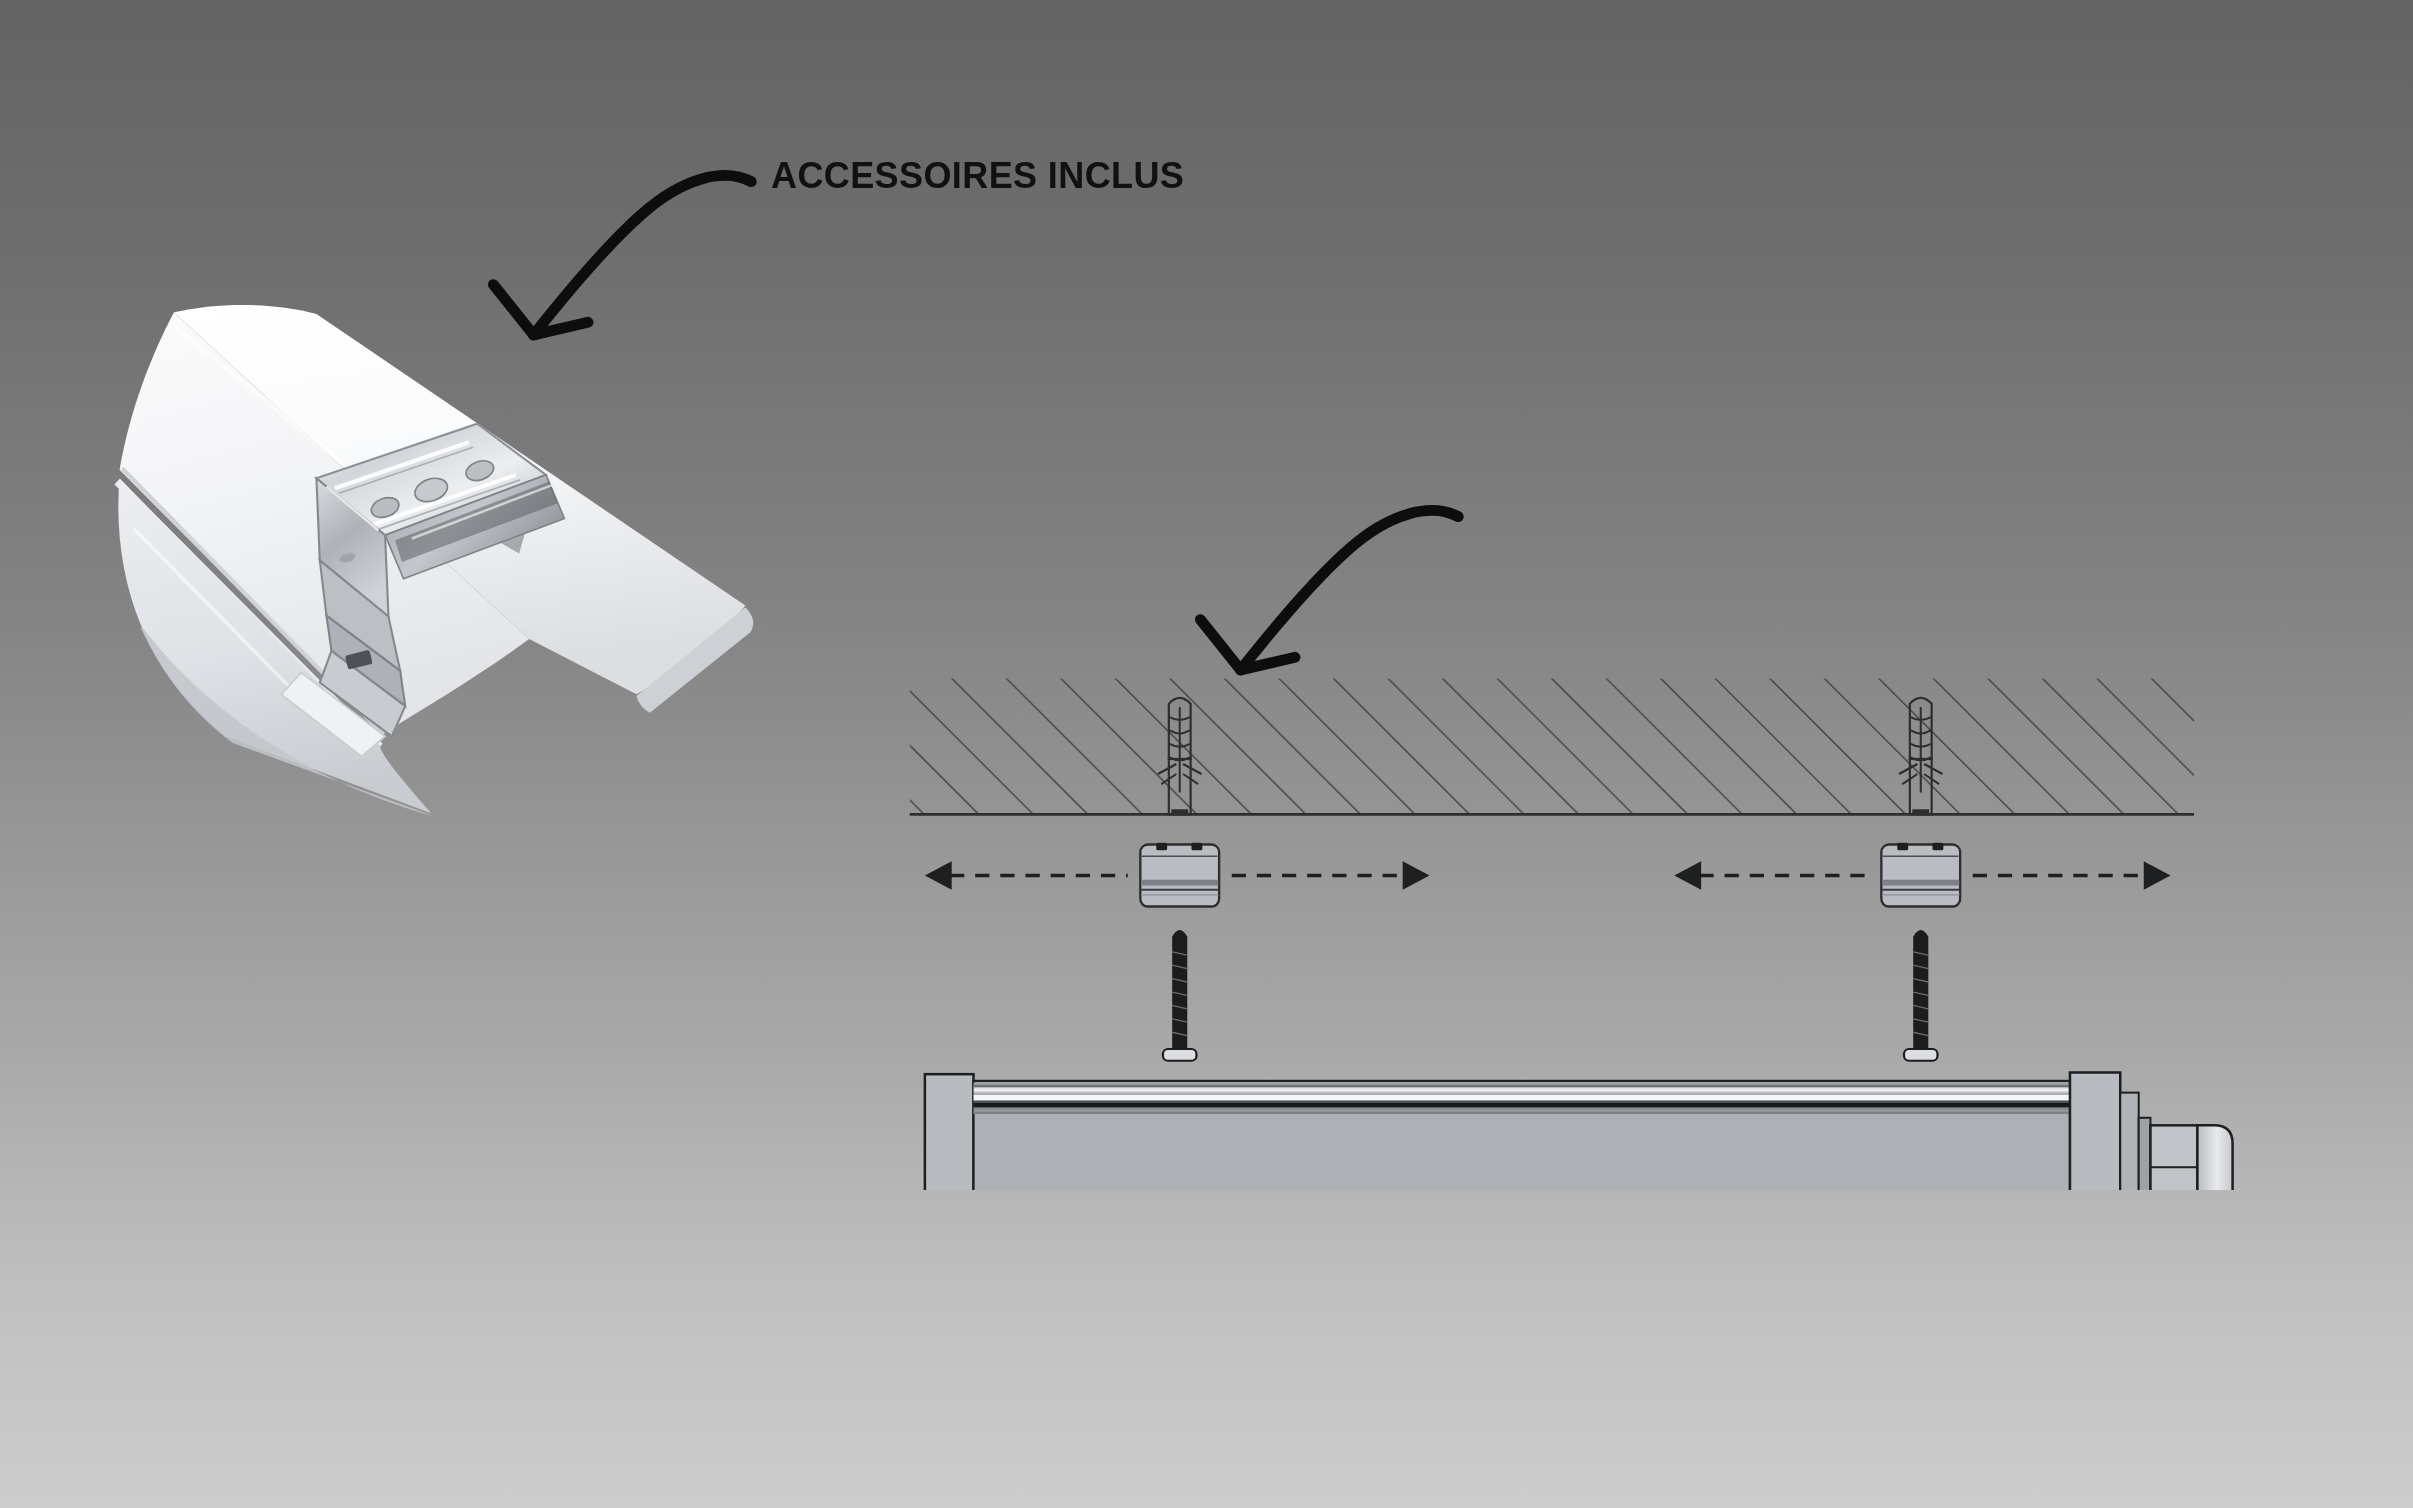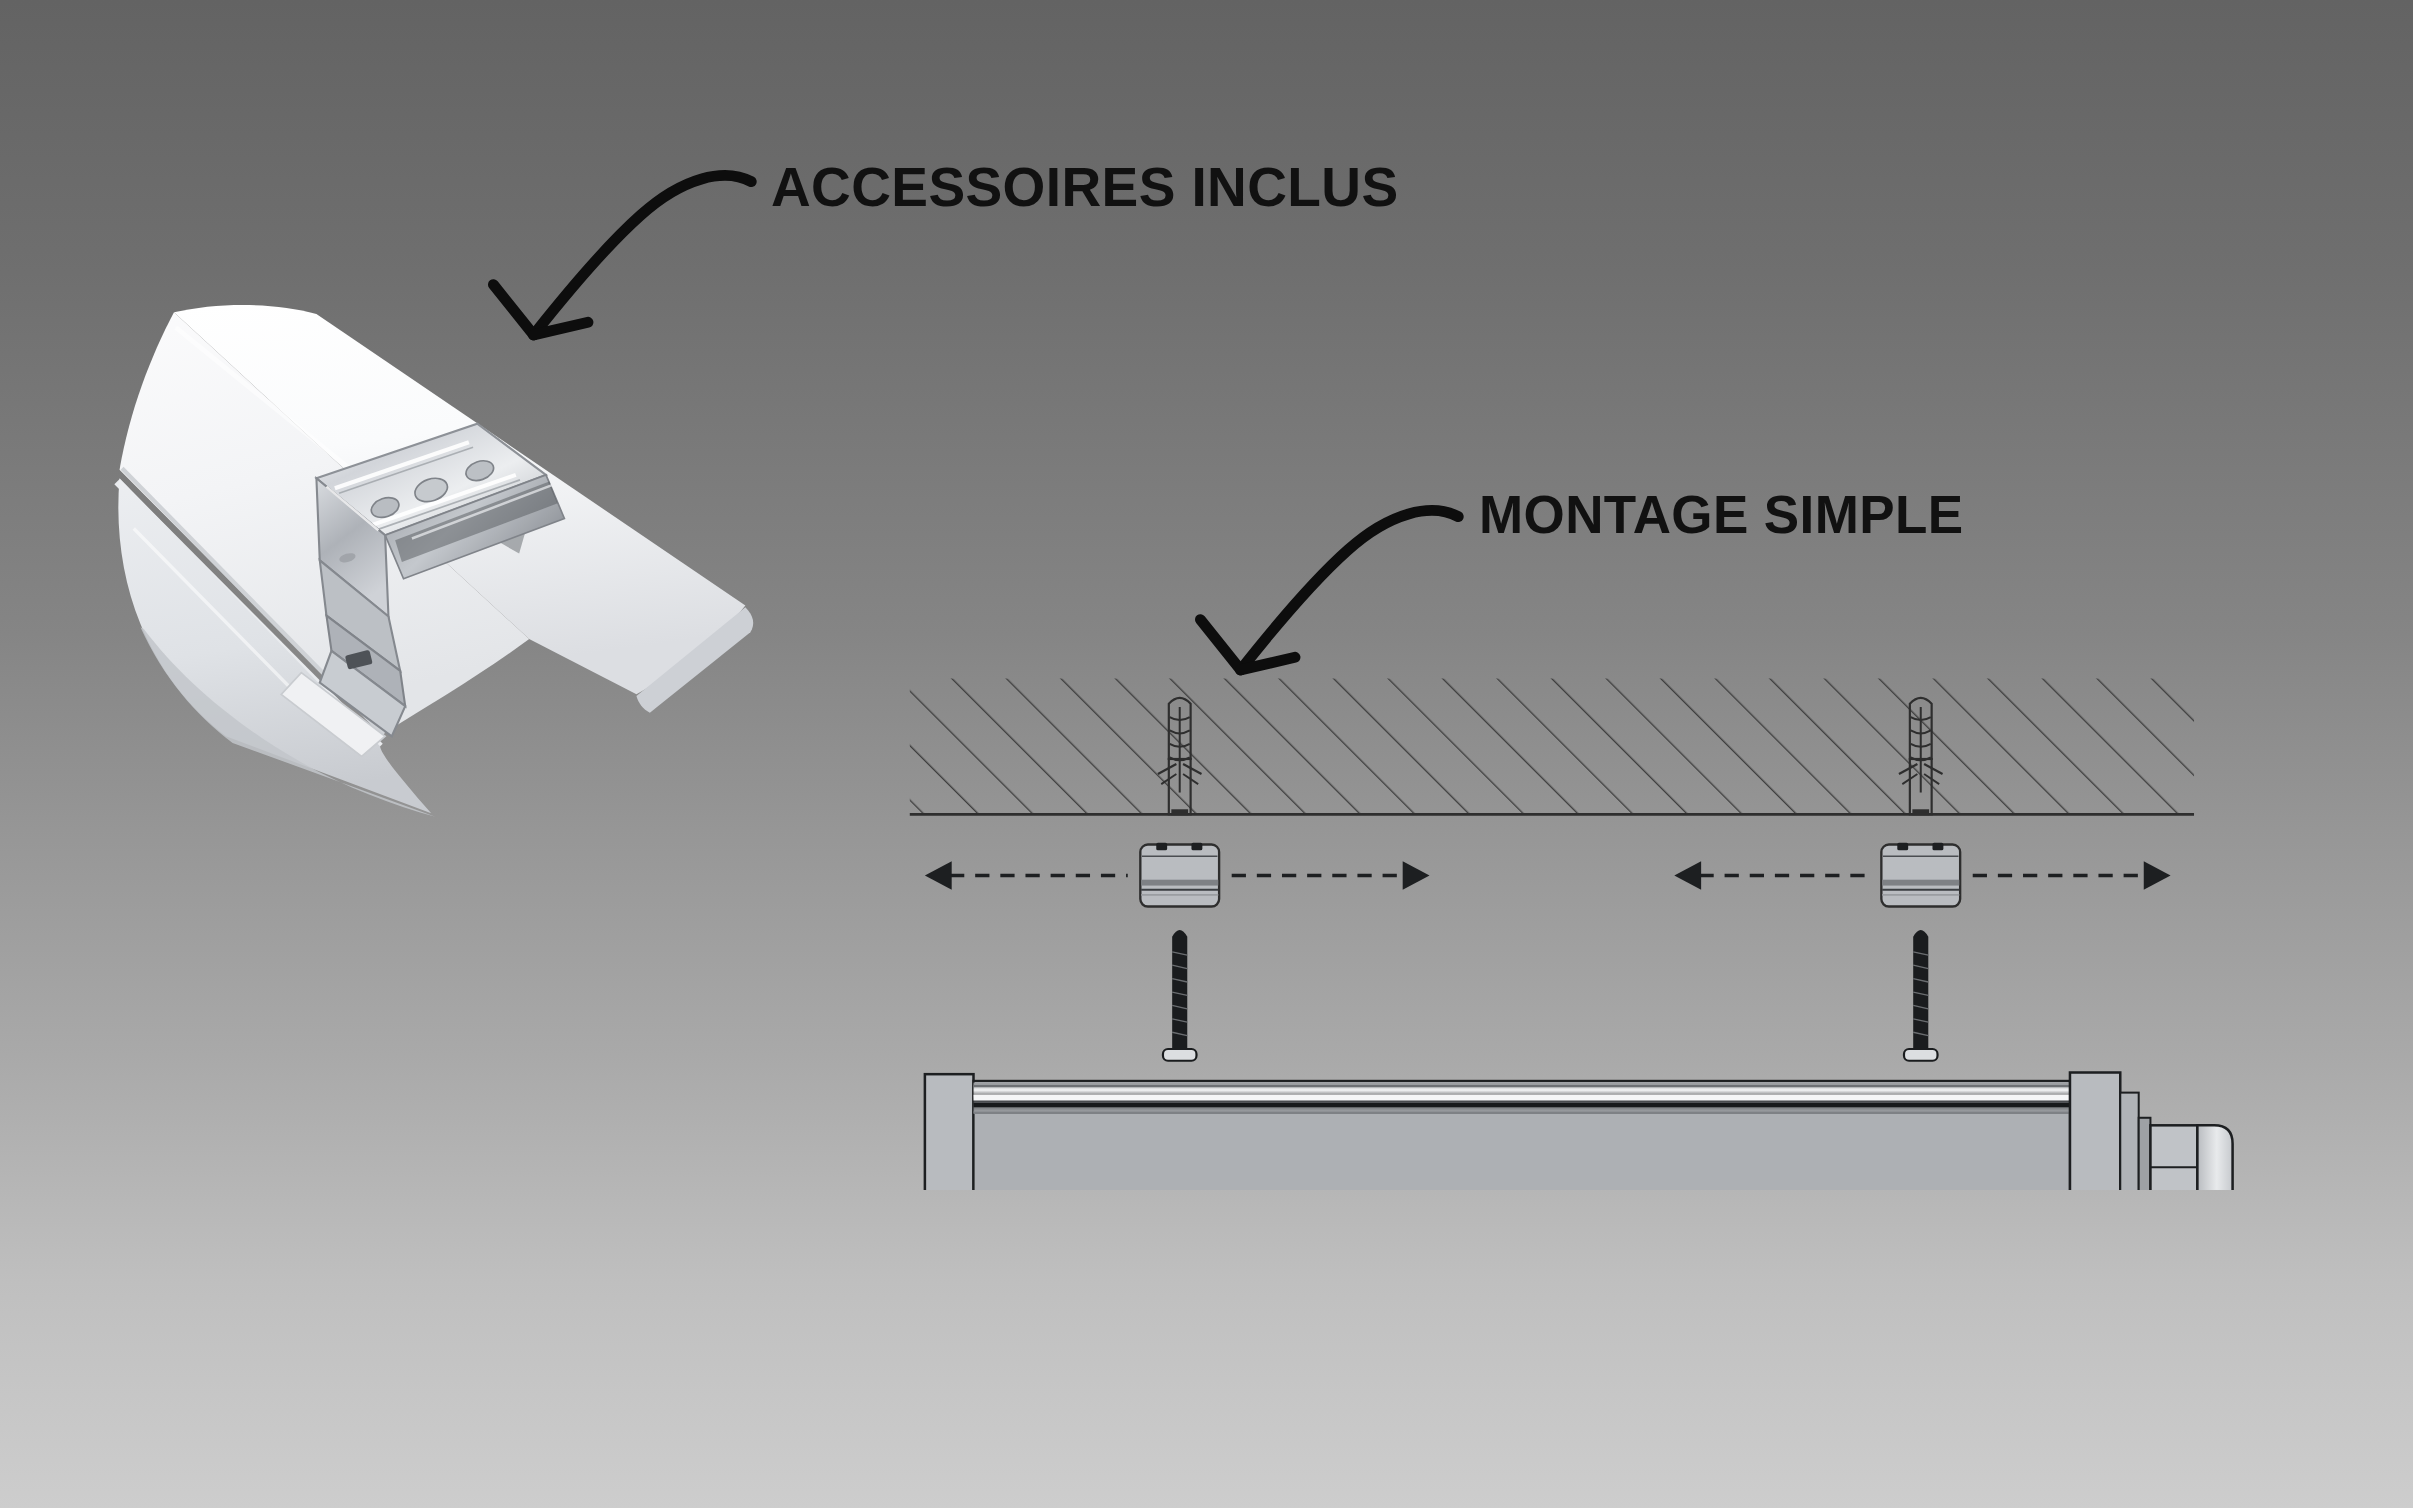--- a/index.html
+++ b/index.html
@@ -13,21 +13,21 @@
   .stage{ position:absolute; inset:0; }
 
   
   .label{
     position:absolute;
     font-weight:bold;
     color:#111111;
     letter-spacing:0.4px;
     white-space:nowrap;
   }
-  #lbl-accessoires{ left:771px; top:155px; font-size:55px; }
+  #lbl-accessoires{ left:771px; top:155px; font-size:36px; }
   #lbl-montage{    left:1479px; top:484px; font-size:53px; }
 
   
   .hand-arrow{ position:absolute; }
   #arrow-accessoires{ left:473px; top:144px; width:302px; height:226px; }
   #arrow-montage{ left:1180px; top:479px; width:302px; height:226px; }
 
   
   #product-photo{
     position:absolute;
@@ -54,21 +54,20 @@
   </svg>
 
   <div id="lbl-accessoires" class="label">ACCESSOIRES INCLUS</div>
 
   <svg id="arrow-montage" class="hand-arrow" viewBox="0 0 360 270">
     <path d="M 332 45 C 300 28 250 40 200 85 C 155 125 110 180 72 228" stroke="#0d0d0d" stroke-width="13" fill="none" stroke-linecap="round"></path>
     <path d="M 72 228 L 24 168" stroke="#0d0d0d" stroke-width="13" fill="none" stroke-linecap="round"></path>
     <path d="M 72 228 L 137 213" stroke="#0d0d0d" stroke-width="13" fill="none" stroke-linecap="round"></path>
   </svg>
 
-  <div id="lbl-montage" class="label">MONTAGE SIMPLE</div>
 
   <svg id="product-photo" viewBox="0 0 900 680">
     <defs>
       <linearGradient id="bodyTop" x1="0" y1="0" x2="0.25" y2="1">
         <stop offset="0%" stop-color="#fbfbfc"></stop>
         <stop offset="45%" stop-color="#f3f4f6"></stop>
         <stop offset="100%" stop-color="#e3e5e8"></stop>
       </linearGradient>
       <linearGradient id="bodyFace" x1="0" y1="0" x2="0.2" y2="1">
         <stop offset="0%" stop-color="#ffffff"></stop>

